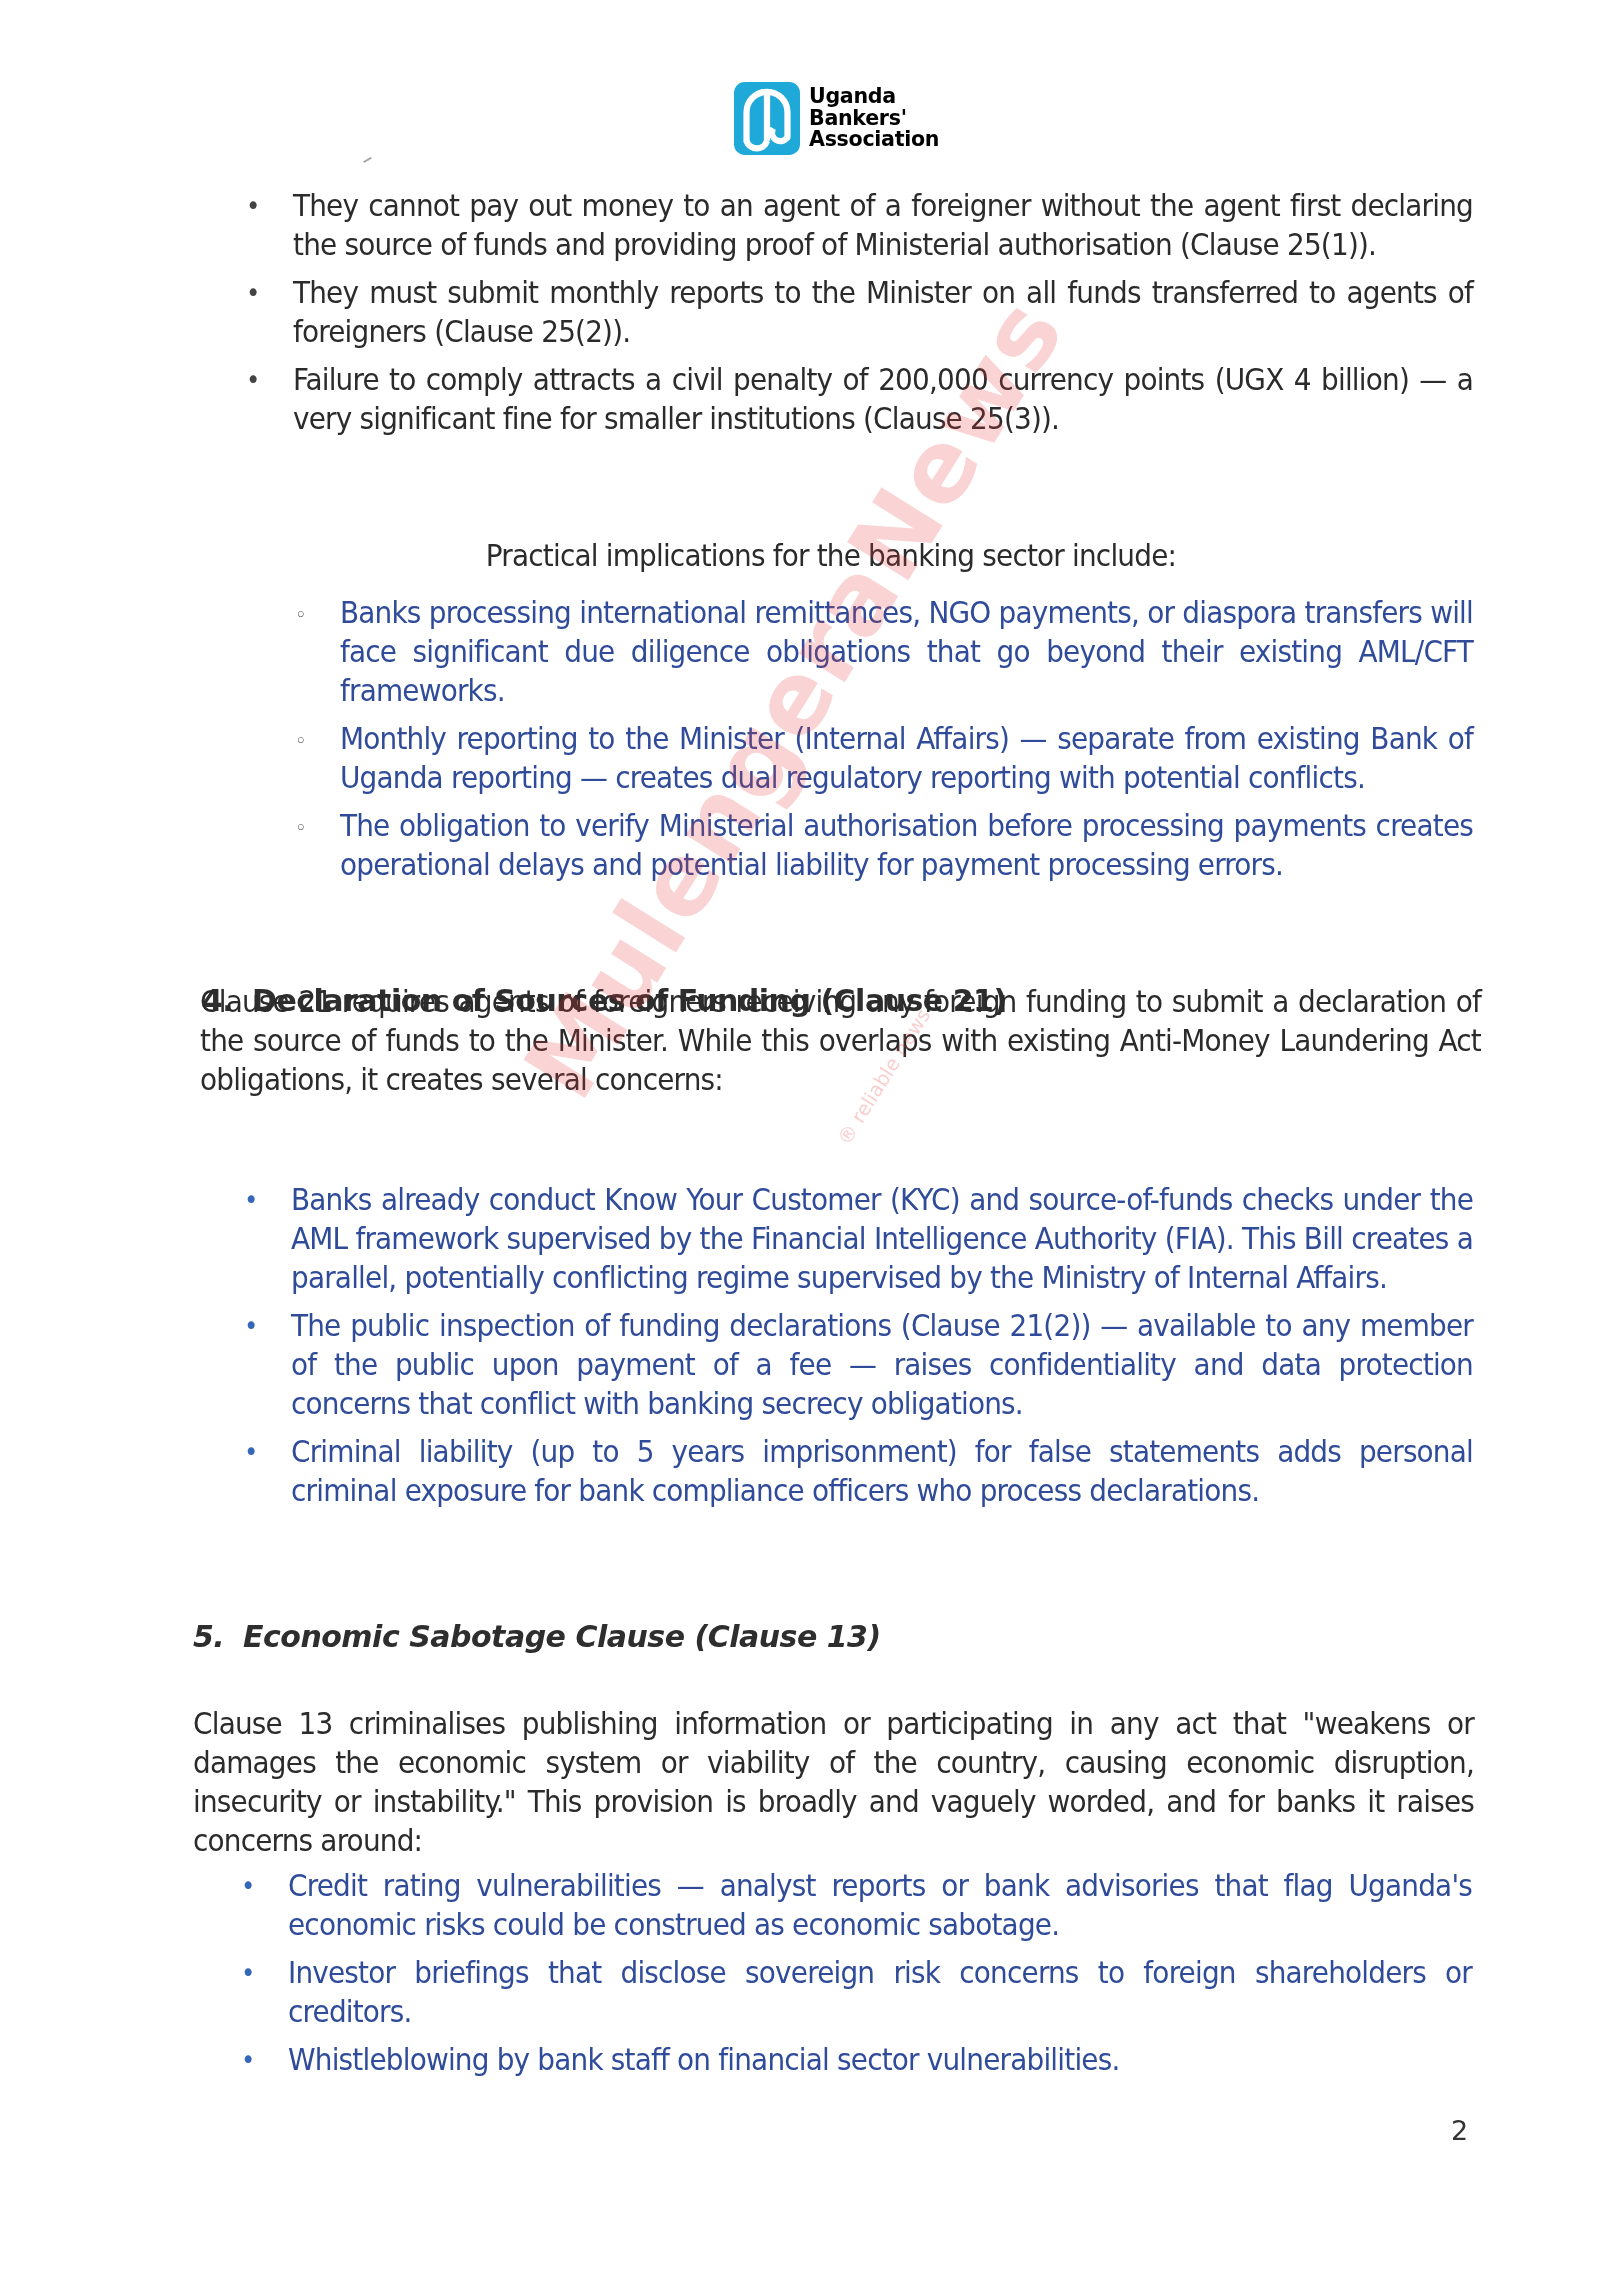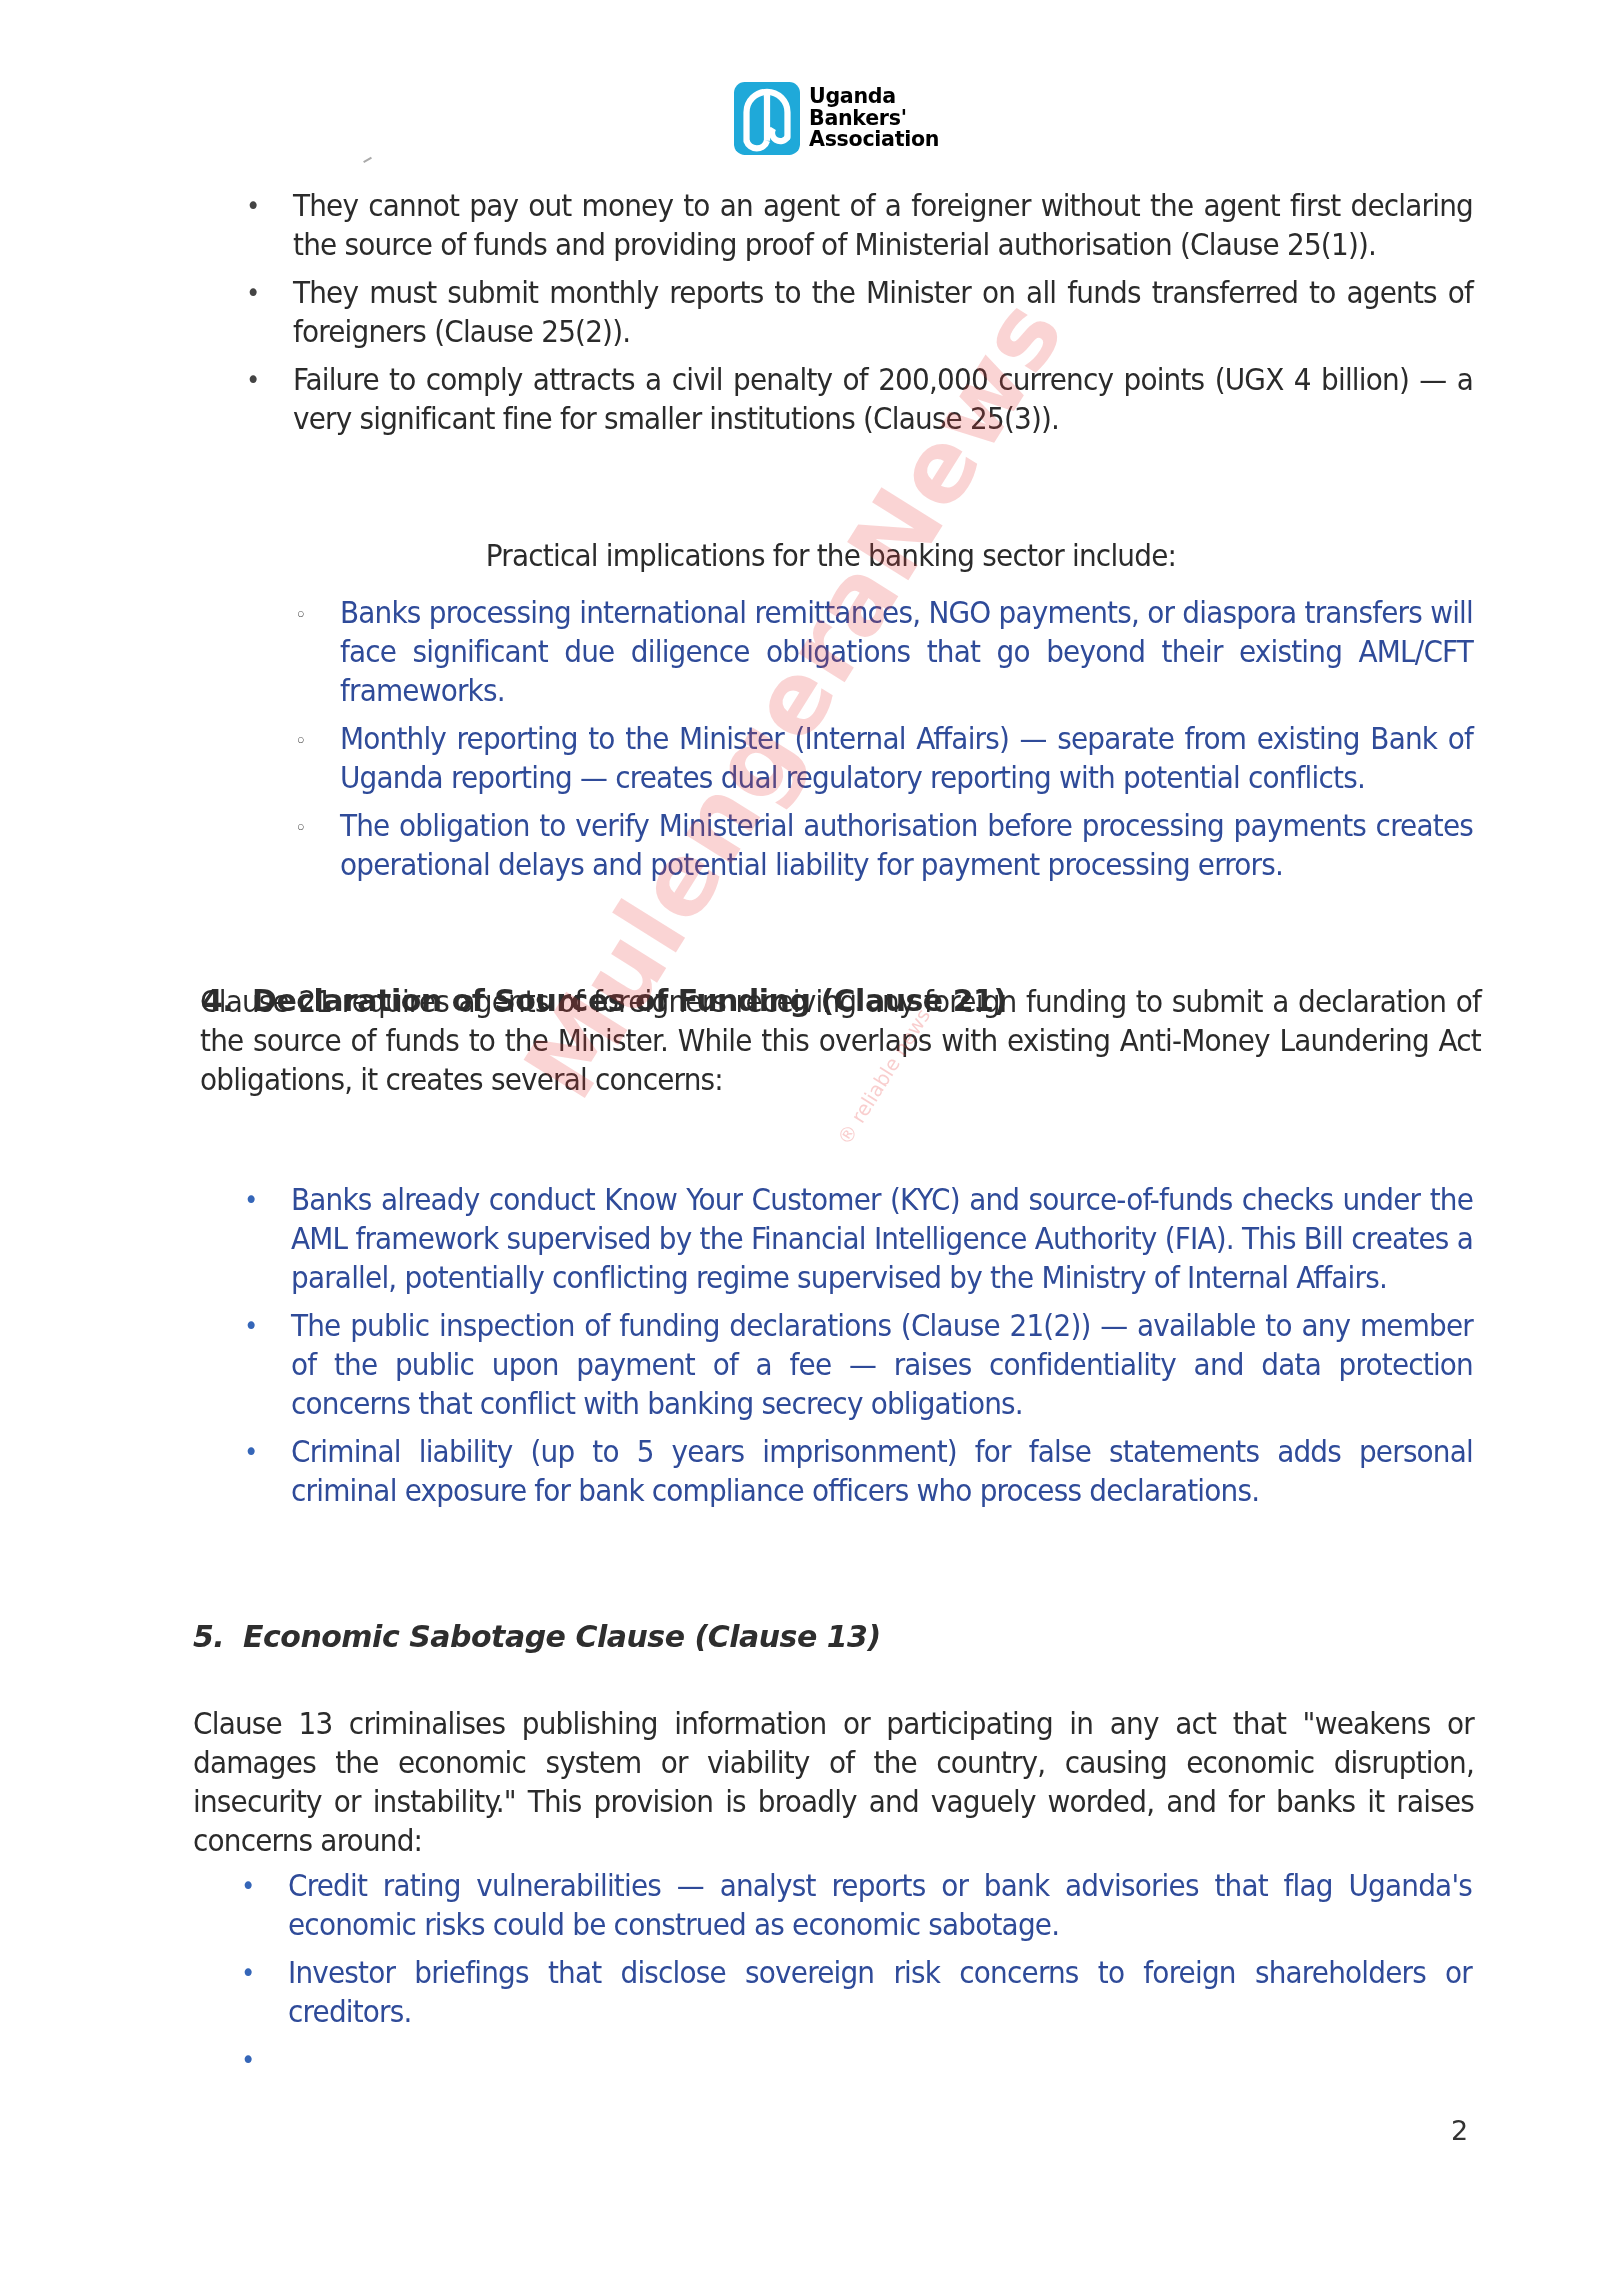--- a/index.html
+++ b/index.html
@@ -87,20 +87,20 @@
   <li><span class="bul">•</span><span>Criminal liability (up to 5 years imprisonment) for false statements adds personal criminal exposure for bank compliance officers who process declarations.</span></li>
 </ul>
 
 <div class="heading" style="left:193px; top:1619px;font-style:italic;">
   <span class="num">5.</span><span>Economic Sabotage Clause (Clause 13)</span>
 </div>
 <div class="para text justify" style="left:193px; top:1704px; width:1281px;">Clause 13 criminalises publishing information or participating in any act that "weakens or damages the economic system or viability of the country, causing economic disruption, insecurity or instability." This provision is broadly and vaguely worded, and for banks it raises concerns around:</div>
 <ul class="bl text justify blue" style="left:288px; top:1866px; width:1184px;">
   <li><span class="bul">•</span><span>Credit rating vulnerabilities — analyst reports or bank advisories that flag Uganda's economic risks could be construed as economic sabotage.</span></li>
   <li><span class="bul">•</span><span>Investor briefings that disclose sovereign risk concerns to foreign shareholders or creditors.</span></li>
-  <li><span class="bul">•</span></li>
+  <li><span class="bul">•</span><span>Whistleblowing by bank staff on financial sector vulnerabilities.</span></li>
 </ul>
 
 <div class="watermark">MulengeraNews</div>
 <div class="watermark-sub">® reliable news</div>
 
 <div class="page-number">2</div>
 
 
 </body></html>

